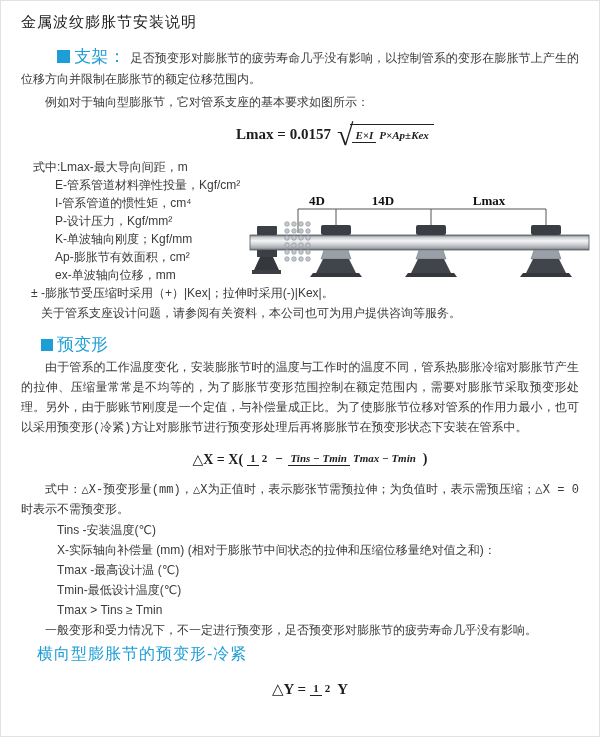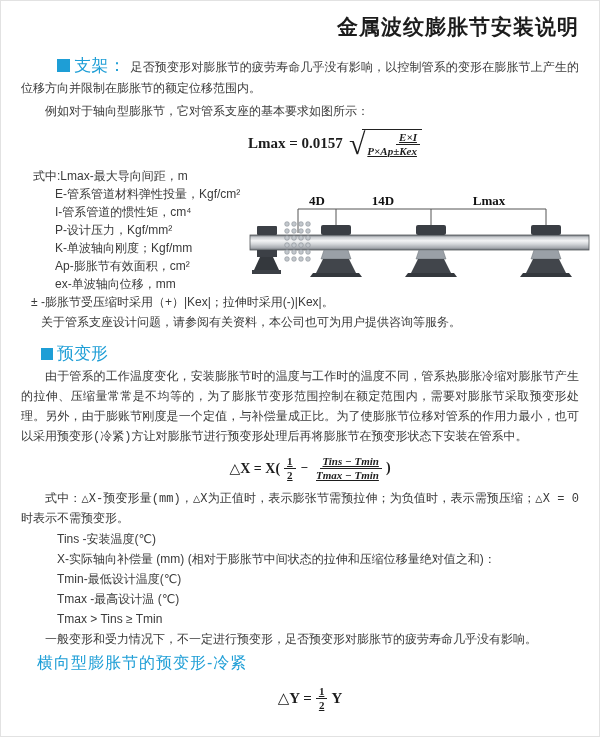--- a/index.html
+++ b/index.html
@@ -2,39 +2,39 @@
 <html><head>
 <meta charset="utf-8">
 <style>
   * { margin:0; padding:0; box-sizing:border-box; }
   body { background:#f2f2f2; font-family:"Liberation Sans","DejaVu Sans",sans-serif; }
   .page {
     position:relative; width:600px; height:737px; margin:0 auto;
     background:#ffffff; border:1px solid #e2e2e2; overflow:hidden;
     padding:10px 20px 8px 20px; color:#3a3a3a;
   }
-  h1.title { text-align:right; font-size:21px; font-weight:bold; color:#1c1c1c;
+  h1.title { text-align:left; font-size:15px; font-weight:normal; color:#1c1c1c;
     letter-spacing:1px; margin:2px 0 14px 0; }
 
   .bullet { display:inline-block; width:13px; height:13px; background:#1e9ed6;
     margin-right:4px; vertical-align:-1px; }
   .bullet.sm { width:12px; height:12px; }
 
   p.body, .def-line { font-size:12px; line-height:20px; color:#3a3a3a; }
   p.justify { text-align:justify;font-family:Liberation Mono, monospace; }
 
   .p-support { text-indent:36px; line-height:21px; font-size:12px; text-align:justify; }
   .sec-label { color:#1e9ed6; font-size:17px; margin-right:5px; }
   .p-example { text-indent:24px; margin-top:2px; font-size:12px; line-height:20px; }
 
   .formula { display:flex; justify-content:center; align-items:center;
     font-family:"Liberation Serif","DejaVu Serif",serif; font-weight:bold; color:#1d1d1d; }
   .formula .lhs, .formula .rhs { font-size:15px; }
-  .frac { display:inline-flex; flex-direction:column; align-items:flex-end;
-    vertical-align:middle; margin:0 4px;text-decoration:underline; }
+  .frac { display:inline-flex; flex-direction:row; align-items:flex-start;
+    vertical-align:middle; margin:0 4px; }
   .frac .num, .frac .den { font-size:11px; line-height:13px; padding:0 3px; }
   .frac .num { border-bottom:1px solid #222; }
   .frac.it .num, .frac.it .den { font-style:italic; }
   .sqrt { display:inline-flex; align-items:center; margin-left:6px; }
   .sqrt .radical { font-size:30px; line-height:26px; font-weight:normal; transform:translateY(1px); }
   .sqrt .under { border-top:1.6px solid #222; margin-left:-3px; padding-top:1px; }
   .sqrt .frac { margin:0 2px; }
 
   .formula-1 { margin:4px 0 6px 0; transform:translateX(35px); height:36px; }
   .formula-2 { margin:4px 0 4px 0; transform:translateX(10px); height:34px; }
@@ -194,22 +194,22 @@
       <span class="den">Tmax − Tmin</span>
     </span>
     <span class="rhs">)</span>
   </div>
 
   <p class="p-note justify">式中：△X-预变形量(mm)，△X为正值时，表示膨张节需预拉伸；为负值时，表示需预压缩；△X = 0时表示不需预变形。</p>
 
   <div class="adefs">
     <div class="def-line">Tins -安装温度(℃)</div>
     <div class="def-line">X-实际轴向补偿量 (mm) (相对于膨胀节中间状态的拉伸和压缩位移量绝对值之和)：</div>
+    <div class="def-line">Tmax -最高设计温 (℃)</div>
     <div class="def-line">Tmin-最低设计温度(℃)</div>
-    <div class="def-line">Tmax -最高设计温 (℃)</div>
     <div class="def-line">Tmax &gt; Tins ≥ Tmin</div>
   </div>
 
   <p class="p-remark">一般变形和受力情况下，不一定进行预变形，足否预变形对膨胀节的疲劳寿命几乎没有影响。</p>
 
   <div class="h3 lateral">横向型膨胀节的预变形-冷紧</div>
 
   <div class="formula formula-3">
     <span class="lhs">△Y =</span>
     <span class="frac">

